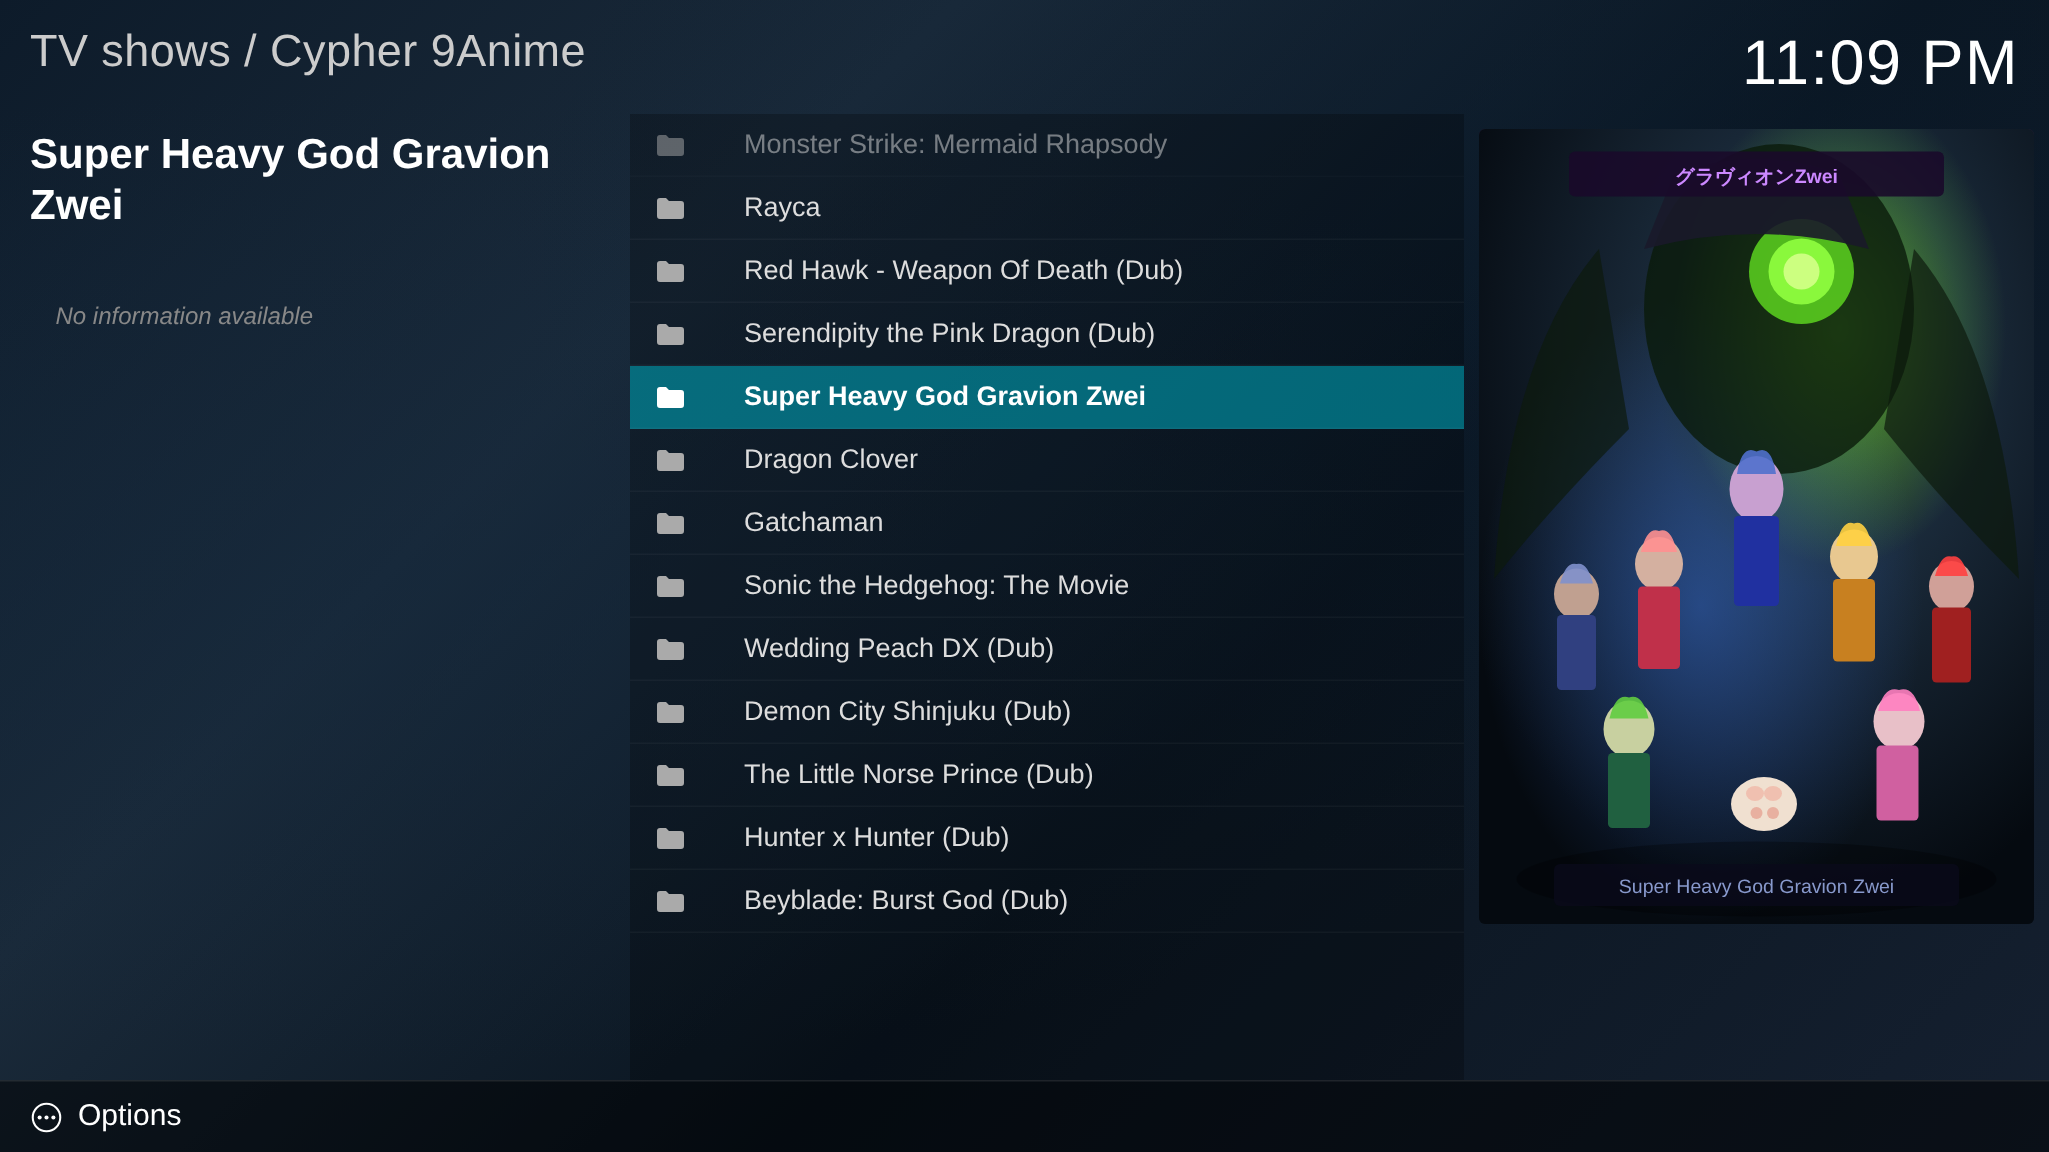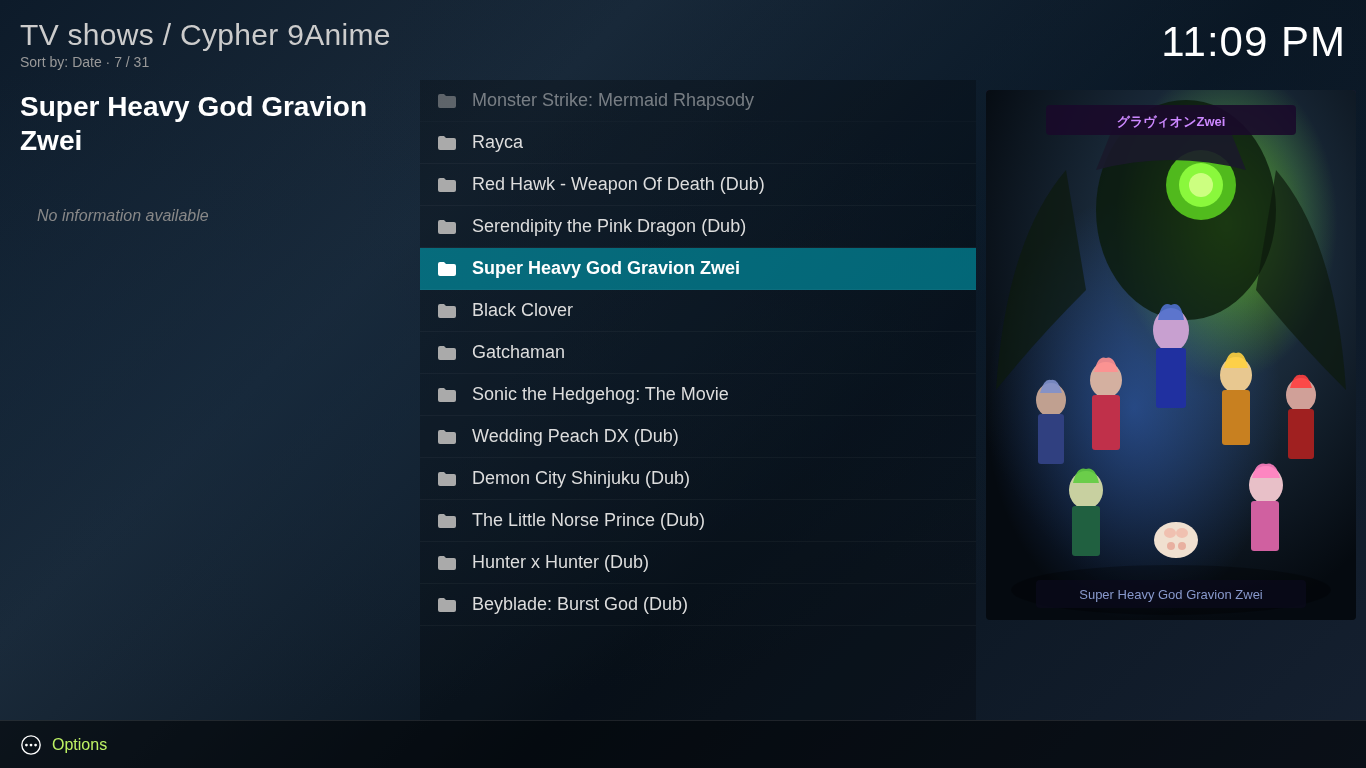--- a/index.html
+++ b/index.html
@@ -112,20 +112,21 @@
       background: rgba(0,0,0,0.25);
     }
 
     .list-item {
       display: flex;
       align-items: center;
       padding: 10px 16px;
       cursor: pointer;
       border-bottom: 1px solid rgba(255,255,255,0.04);
       transition: background 0.1s;
+      gap: 24px;
     }
 
     .list-item.selected {
       background: rgba(0, 160, 180, 0.6);
     }
 
     .list-item.faded {
       opacity: 0.5;
     }
 
@@ -208,43 +209,42 @@
       display: flex;
       align-items: center;
       padding: 0 20px;
       border-top: 1px solid rgba(255,255,255,0.1);
     }
 
     .options-btn {
       display: flex;
       align-items: center;
       gap: 10px;
-      color: #bef264;
-      font-size: 16px;
+      color: #ffffff;
+      font-size: 20px;
       cursor: pointer;
       justify-content: center;
     }
 
     .options-icon {
       width: 22px;
       height: 22px;
     }
   </style>
 </head>
 <body>
 
 <div class="bg-overlay"></div>
 <div class="bg-texture"></div>
 
 <div class="layout">
 
   <div class="header">
     <div class="header-left">
       <div class="breadcrumb">TV shows / Cypher 9Anime</div>
-      <div class="sort-info">Sort by: Date · 7 / 31</div>
     </div>
     <div class="clock">11:09 PM</div>
   </div>
 
   <div class="main-content">
 
     <div class="info-panel">
       <div class="selected-title">Super Heavy God Gravion Zwei</div>
       <div class="no-info">No information available</div>
     </div>
@@ -289,21 +289,21 @@
     </svg>
           </div>
           <span class="item-label">Super Heavy God Gravion Zwei</span>
         </div>
         <div class="list-item">
           <div class="folder-icon">
             <svg viewBox="0 0 20 16" xmlns="http://www.w3.org/2000/svg">
       <path d="M1,3 Q1,1 3,1 L7,1 L9,3 L17,3 Q19,3 19,5 L19,13 Q19,15 17,15 L3,15 Q1,15 1,13 Z"></path>
     </svg>
           </div>
-          <span class="item-label">Black Clover</span>
+          <span class="item-label">Dragon Clover</span>
         </div>
         <div class="list-item">
           <div class="folder-icon">
             <svg viewBox="0 0 20 16" xmlns="http://www.w3.org/2000/svg">
       <path d="M1,3 Q1,1 3,1 L7,1 L9,3 L17,3 Q19,3 19,5 L19,13 Q19,15 17,15 L3,15 Q1,15 1,13 Z"></path>
     </svg>
           </div>
           <span class="item-label">Gatchaman</span>
         </div>
         <div class="list-item">

